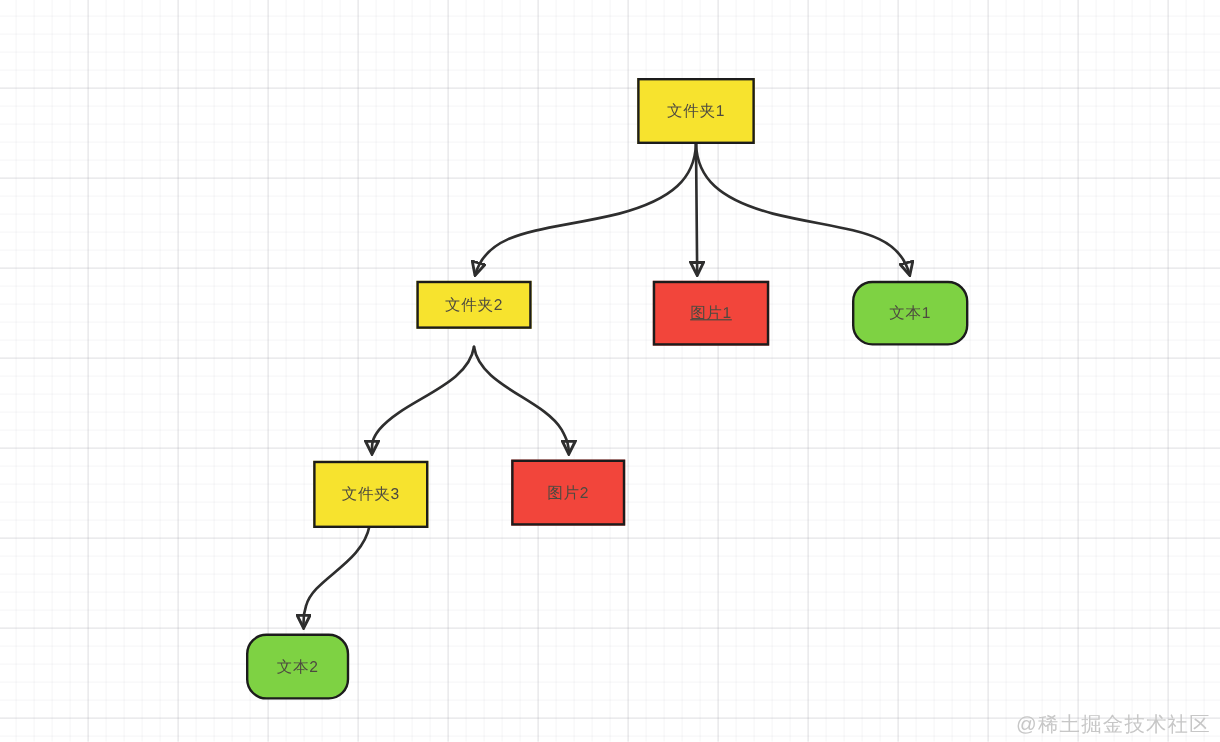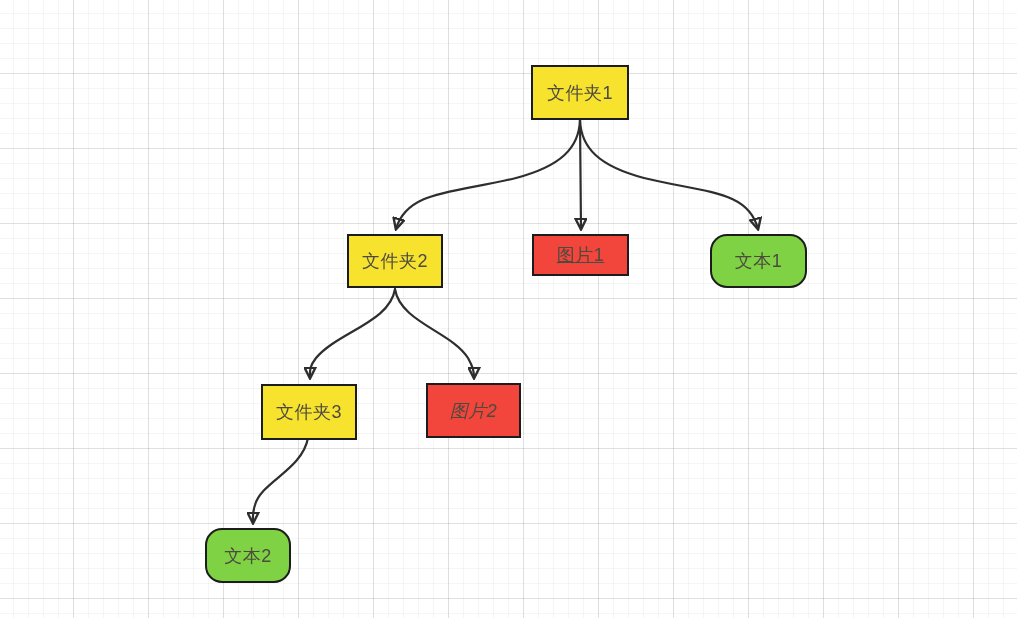--- a/index.html
+++ b/index.html
@@ -32,21 +32,21 @@
     stroke-width: 2.2;
     stroke-linecap: round;
   }
   .node {
     position: absolute;
     box-sizing: border-box;
     border: 2.5px solid #1c1c1c;
     display: flex;
     align-items: center;
     justify-content: center;
-    font-size: 18px;
+    font-size: 13px;
     color: #4d4a40;
     letter-spacing: 0.5px;
     user-select: none;
   }
   .node.yellow { background: #f7e32e; }
   .node.red    { background: #f2453b; }
   .node.green  { background: #7ed243; border-radius: 17px; }
   .watermark {
     position: absolute;
     right: 8px;
@@ -70,26 +70,27 @@
     <path d="M 580 120 C 579 148 561 166 516 178 C 455 193 407 190 396 229" marker-end="url(#arrowhead)"></path>
     <path d="M 580 120 L 581 229" marker-end="url(#arrowhead)"></path>
     <path d="M 580 120 C 581 148 599 166 644 178 C 705 193 748 190 758 229" marker-end="url(#arrowhead)"></path>
     <path d="M 395 289 C 390 322 338 332 316 358 C 309 367 310 371 310 378" marker-end="url(#arrowhead)"></path>
     <path d="M 395 289 C 400 322 452 332 468 358 C 473 367 474 371 474 378" marker-end="url(#arrowhead)"></path>
     <path d="M 308 438 C 302 470 261 482 255 505 C 252 514 253 517 253 523" marker-end="url(#arrowhead)"></path>
   </svg>
 
   <div class="node yellow" style="left:531px; top:65px; width:98px; height:55px;">文件夹1</div>
 
-  <div class="node yellow" style="left:347px; top:234px; width:96px; height:54px;">文件夹2</div>
+  <div class="node yellow" style="left:347px; top:234px; width:96px; height:40px;">文件夹2</div>
 
-  <div class="node red" style="left:532px; top:234px; width:97px; height:42px;text-decoration:underline;">图片1</div>
+  <div class="node red" style="left:544px; top:234px; width:97px; height:54px;text-decoration:underline;">图片1</div>
 
   <div class="node green" style="left:710px; top:234px; width:97px; height:54px;">文本1</div>
 
   <div class="node yellow" style="left:261px; top:384px; width:96px; height:56px;">文件夹3</div>
 
-  <div class="node red" style="left:426px; top:383px; width:95px; height:55px;font-style:italic;">图片2</div>
+  <div class="node red" style="left:426px; top:383px; width:95px; height:55px;">图片2</div>
 
   <div class="node green" style="left:205px; top:528px; width:86px; height:55px;">文本2</div>
 
+  <div class="watermark">@稀土掘金技术社区</div>
 
 </div>
 
 </body></html>

